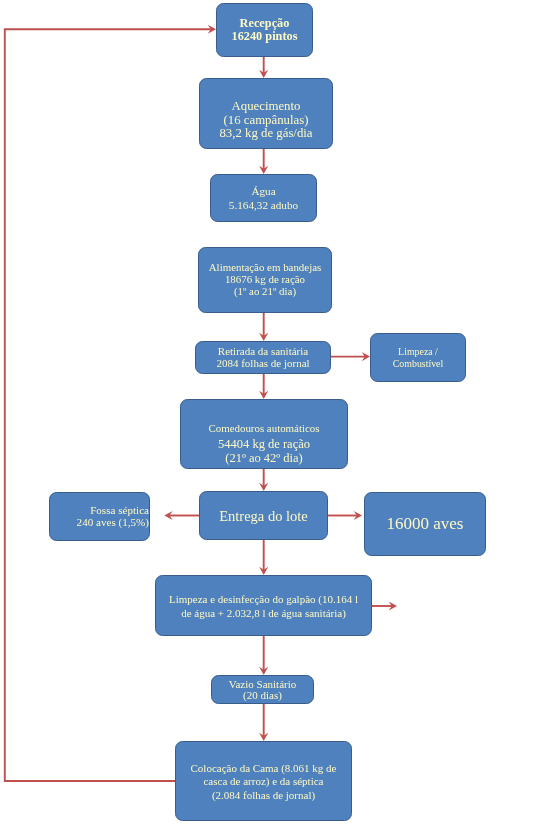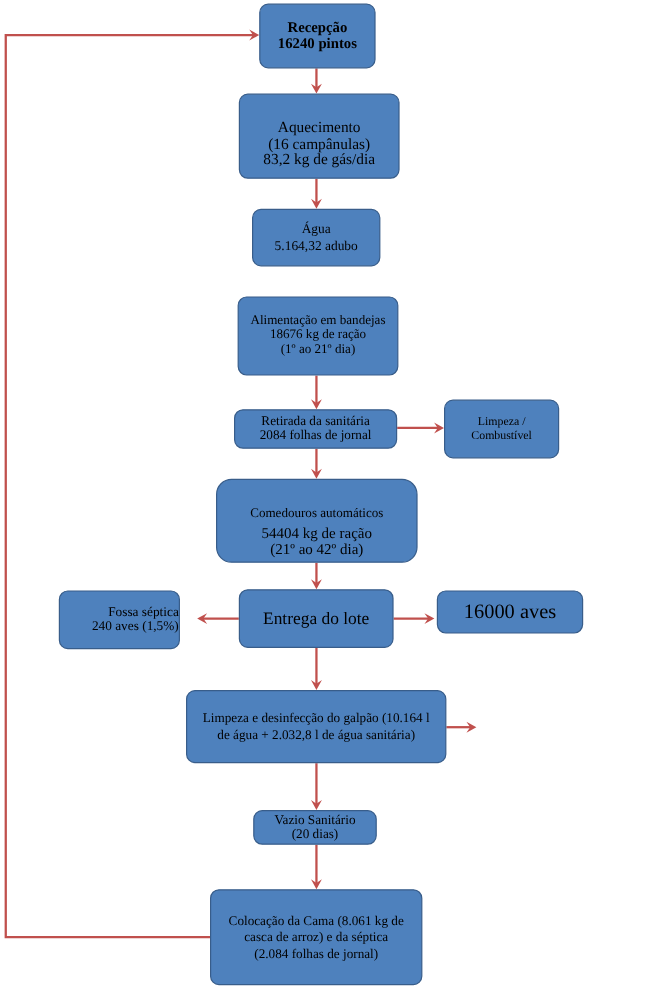--- a/index.html
+++ b/index.html
@@ -2,21 +2,21 @@
 <html><head>
 <meta charset="utf-8">
 <style>
   html,body{margin:0;padding:0;background:#ffffff;}
   body{width:546px;height:825px;position:relative;overflow:hidden;
        font-family:"Liberation Serif", serif;}
   #stage{position:absolute;left:0;top:0;width:546px;height:825px;background:#ffffff;}
   #arrows{position:absolute;left:0;top:0;width:546px;height:825px;}
   .node{position:absolute;box-sizing:border-box;border-radius:7.5px;
         background:#4E81BD;border:1px solid #385D8A;
-        color:#000000;display:flex;flex-direction:column;
+        color:#fef9c3;display:flex;flex-direction:column;
         align-items:center;justify-content:center;
         text-align:center;}
   .node .l{display:block;white-space:nowrap;}
   .bold{font-weight:bold;}
 </style>
 </head>
 <body>
 
 <div id="stage">
 
@@ -89,36 +89,36 @@
 <div class="node" style="left:195px;top:341px;width:136px;height:33px;font-size:11px;line-height:11.2px;">
   <span class="l">Retirada da sanitária</span>
   <span class="l">2084 folhas de jornal</span>
 </div>
 
 <div class="node" style="left:370px;top:333px;width:96px;height:49px;font-size:9.9px;line-height:11.8px;">
   <span class="l">Limpeza /</span>
   <span class="l">Combustível</span>
 </div>
 
-<div class="node" style="left:180px;top:399px;width:168px;height:70px;font-size:12.5px;line-height:14.2px;padding-top:17px;border-radius:13px;">
+<div class="node" style="left:180px;top:399px;width:168px;height:70px;font-size:12.5px;line-height:14.2px;padding-top:17px;">
   <span class="l" style="font-size:10.9px;line-height:17px;">Comedouros automáticos</span>
   <span class="l">54404  kg de ração</span>
   <span class="l">(21º ao 42º dia)</span>
 </div>
 
 <div class="node" style="left:49px;top:492px;width:101px;height:49px;font-size:11.1px;line-height:11.8px;align-items:flex-end;">
   <span class="l">Fossa séptica</span>
   <span class="l">240 aves (1,5%)</span>
 </div>
 
 <div class="node" style="left:199px;top:491px;width:129px;height:49px;font-size:14.5px;line-height:16px;">
   <span class="l">Entrega do lote</span>
 </div>
 
-<div class="node" style="left:364px;top:492px;width:122px;height:36px;font-size:17px;line-height:18px;">
+<div class="node" style="left:364px;top:492px;width:122px;height:64px;font-size:17px;line-height:18px;">
   <span class="l">16000 aves</span>
 </div>
 
 <div class="node" style="left:155px;top:575px;width:217px;height:61px;font-size:11px;line-height:14px;">
   <span class="l">Limpeza e desinfecção do galpão (10.164 l</span>
   <span class="l">de água + 2.032,8 l de água sanitária)</span>
 </div>
 
 
 <div class="node" style="left:211px;top:675px;width:103px;height:29px;font-size:11px;line-height:10.6px;">

